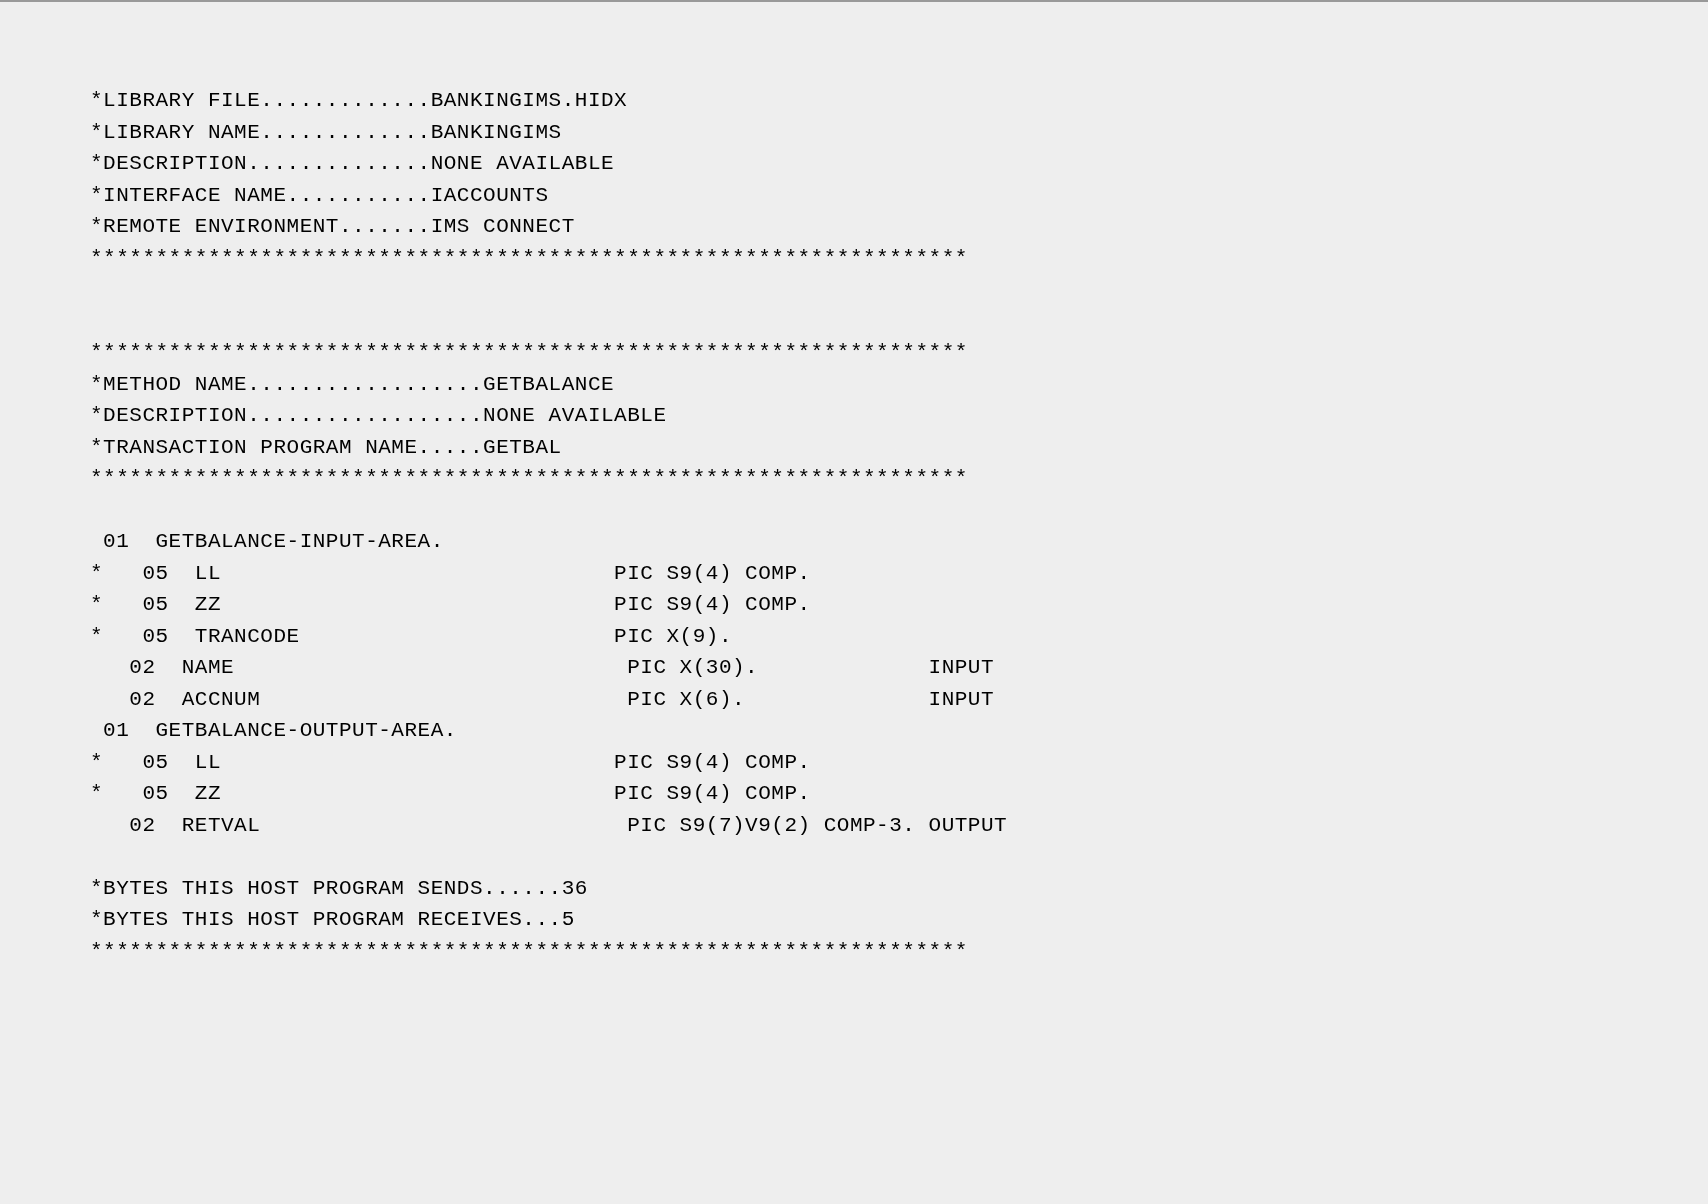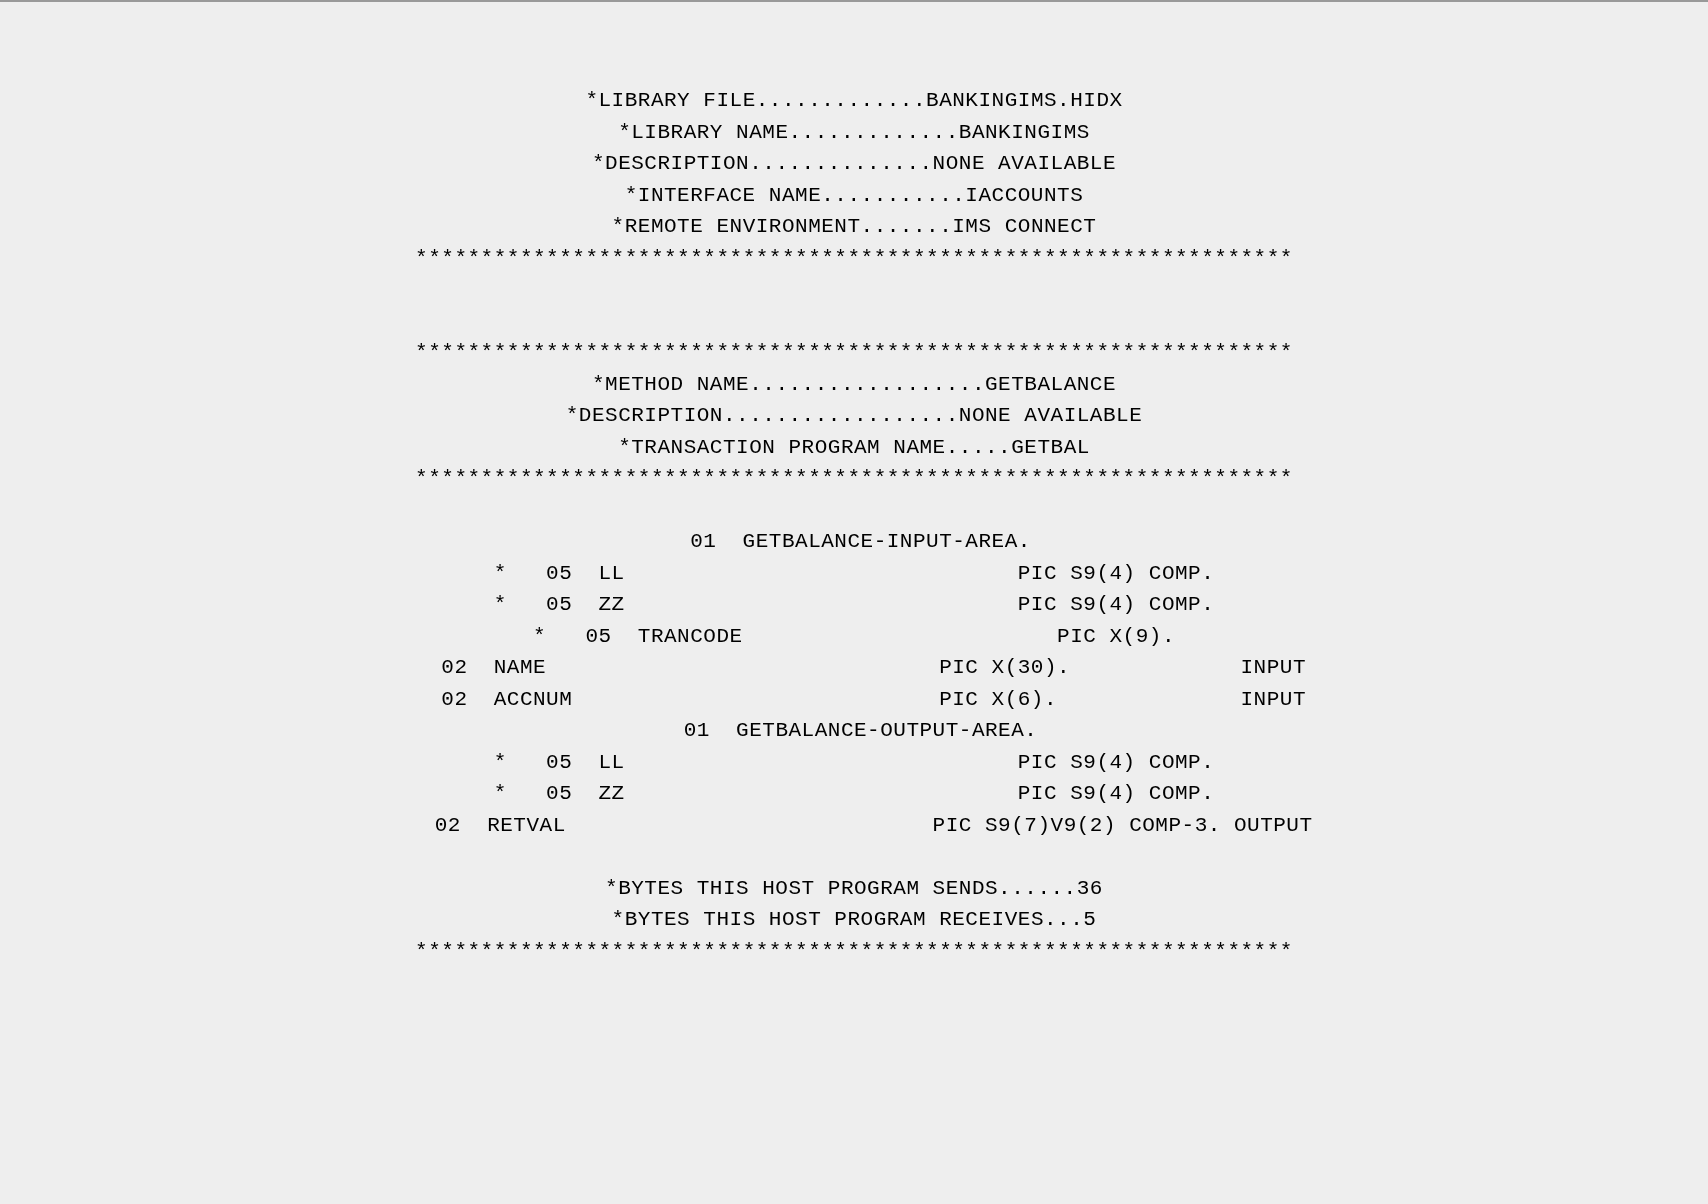--- a/index.html
+++ b/index.html
@@ -1,19 +1,18 @@
 <!DOCTYPE html>
 <html><head>
   <meta charset="utf-8">
   <style>
     * {
       margin: 0;
       padding: 0;
       box-sizing: border-box;
-      text-align: center;
     }
     body {
       background-color: #eeeeee;
       font-family: "Courier New", Courier, monospace;
       font-size: 21px;
       line-height: 1.5;
       color: #000000;
       padding: 20px 90px;
       border-top: 2px solid #999999;
       white-space: pre;

